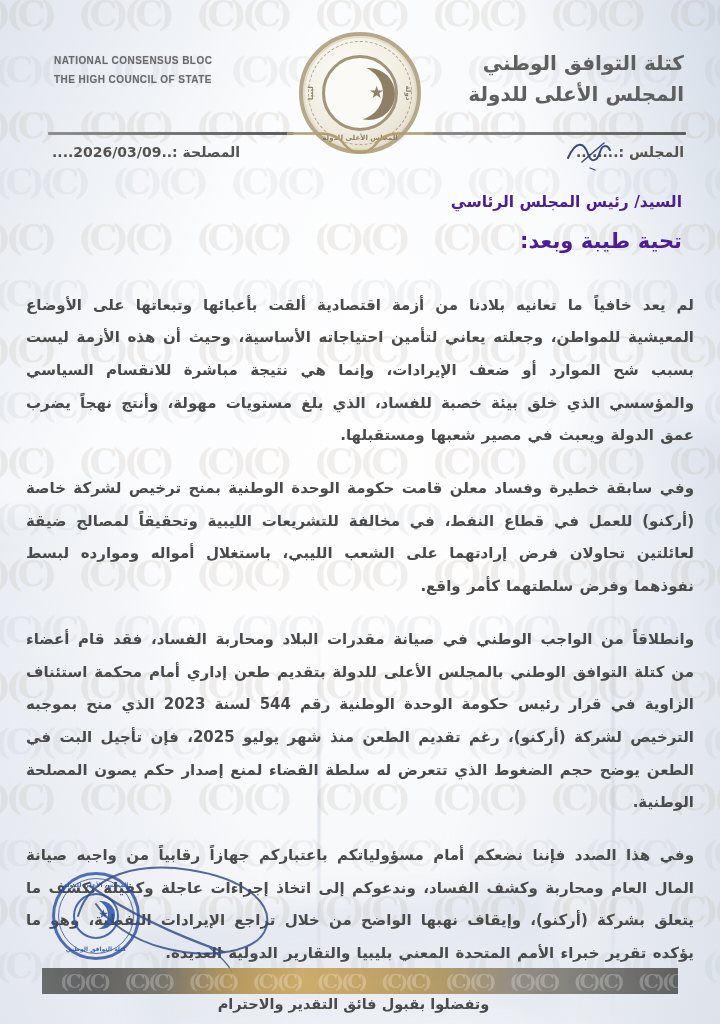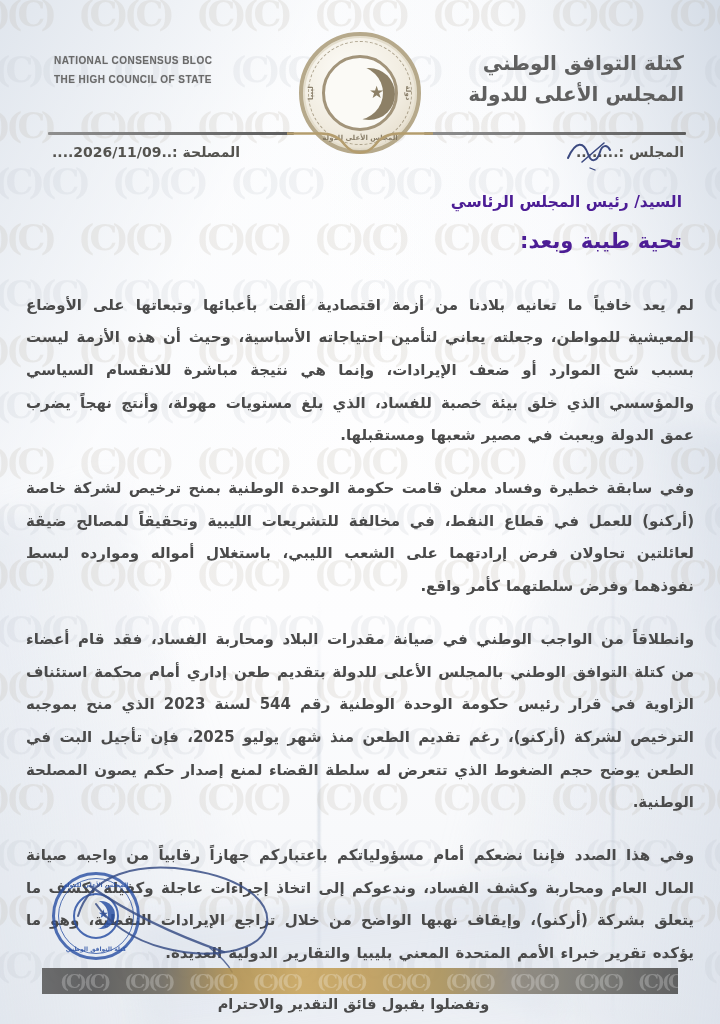--- a/index.html
+++ b/index.html
@@ -565,21 +565,21 @@
       <div class="rule-seg rule-left"></div>
       <div class="rule-seg rule-right"></div>
       <svg class="rule-curve" viewBox="0 0 146 22">
         <path d="M0 1.5 L34 1.5 Q50 1.5 58 13 Q64 20.5 73 20.5 Q82 20.5 88 13 Q96 1.5 112 1.5 L146 1.5" fill="none" stroke="#a8精" stroke-width="0"></path>
         <path d="M0 1.5 L34 1.5 Q50 1.5 58 13 Q64 20.5 73 20.5 Q82 20.5 88 13 Q96 1.5 112 1.5 L146 1.5" fill="none" stroke="#b49d6e" stroke-width="2.4" stroke-linecap="round"></path>
       </svg>
     </div>
 
     <div class="meta-row">
       <div class="meta-date">
-        <span>المصلحة :..</span><span>2026/11/09</span><span>....</span>
+        <span>المصلحة :..</span><span>2026/03/09</span><span>....</span>
       </div>
       <div class="meta-ref">
         <span>المجلس :</span><span>........</span>
         <svg class="ref-scribble" viewBox="0 0 60 40">
           <path d="M8 26 C16 8, 24 10, 28 22 C31 31, 37 30, 40 20 C42 13, 47 12, 50 18" fill="none" stroke="#3c4a80" stroke-width="2" stroke-linecap="round"></path>
           <path d="M22 30 L44 11" fill="none" stroke="#3c4a80" stroke-width="1.6" stroke-linecap="round"></path>
           <path d="M30 36 L35 38" fill="none" stroke="#3c4a80" stroke-width="1.3" stroke-linecap="round"></path>
         </svg>
       </div>
     </div>

